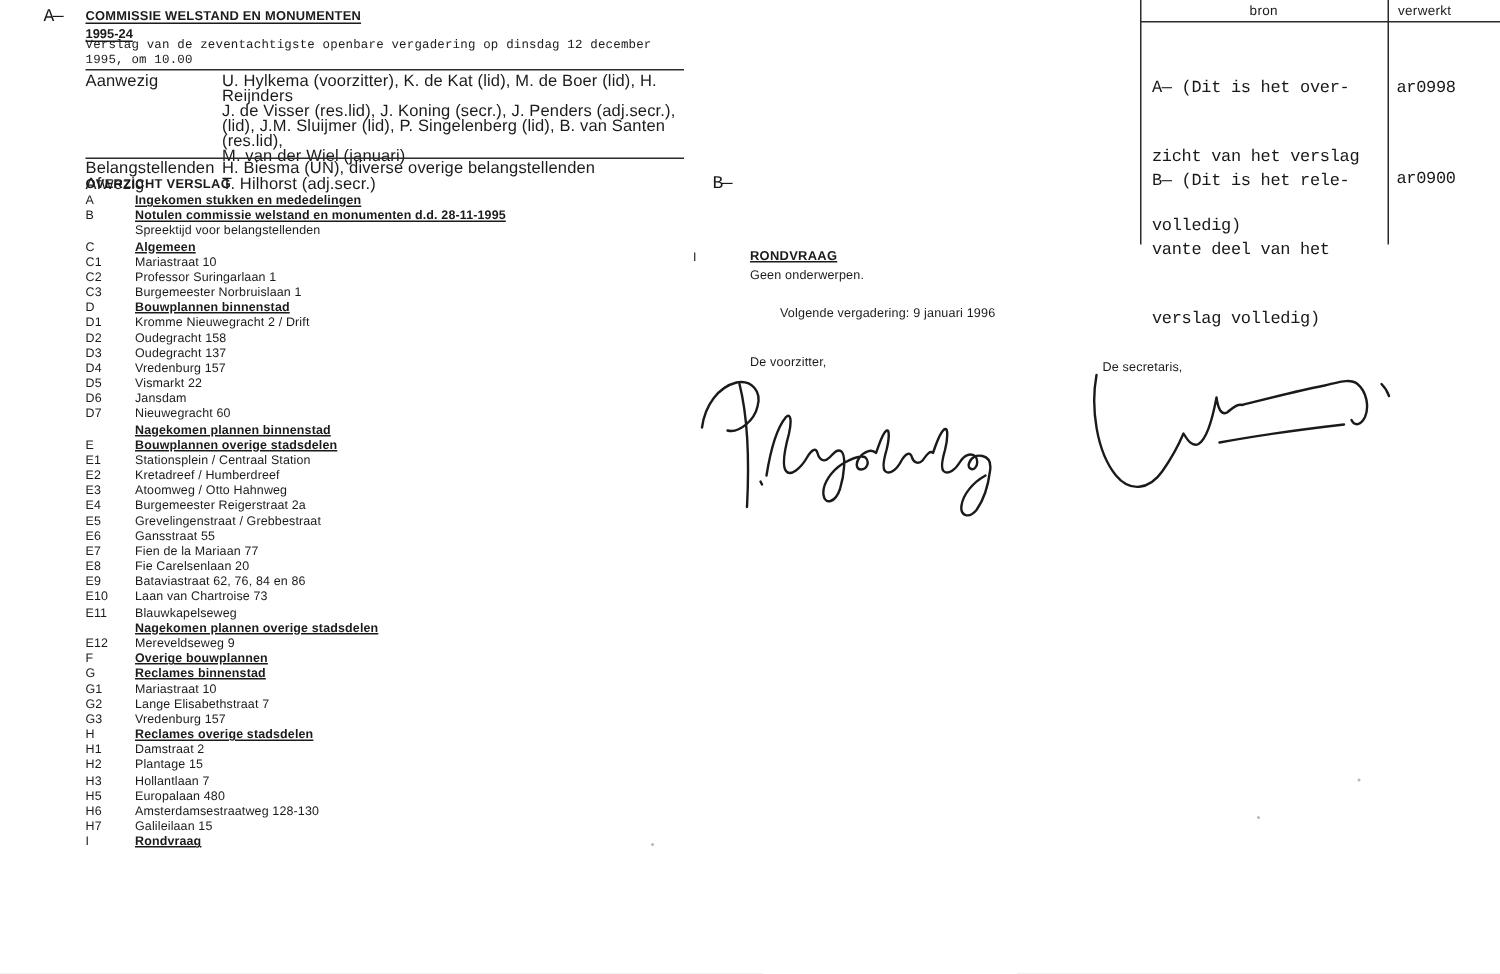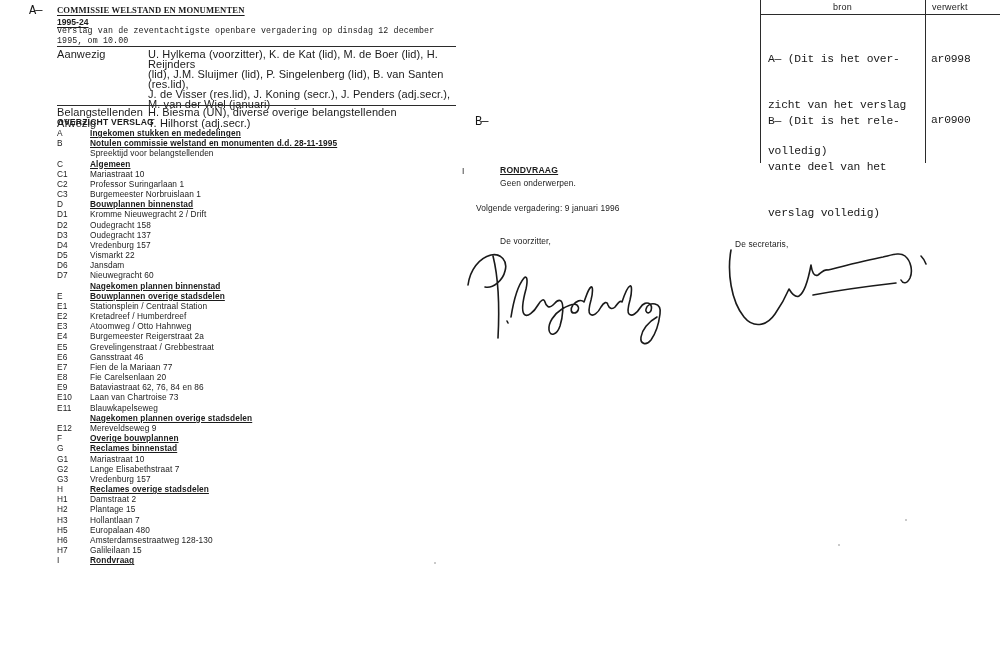--- a/index.html
+++ b/index.html
@@ -5,21 +5,21 @@
   html,body{margin:0;padding:0;background:#e8e8e8;}
   #page{
     position:relative;width:1000px;height:649px;background:#ffffff;
     font-family:"Liberation Sans",sans-serif;color:#1b1b1b;overflow:hidden;
   }
   .abs{position:absolute;}
   
   .tw{font-family:"Liberation Mono","DejaVu Sans Mono",monospace;color:#181818;}
   .mark{font-size:12px;letter-spacing:-1px;}
   
-  .doc-title{font-size:8.6px;font-weight:700;text-decoration:underline;text-underline-offset:1.5px;letter-spacing:.15px;font-family:Liberation Serif, serif;}
+  .doc-title{font-size:8.6px;font-weight:700;text-decoration:underline;text-underline-offset:1.5px;letter-spacing:.15px;}
   .doc-num{font-size:8.6px;font-weight:700;text-decoration:underline;text-underline-offset:1.5px;}
   .intro{font-size:8.3px;line-height:9.6px;letter-spacing:.12px;font-family:Liberation Mono, monospace;}
   .rule{border-top:1px solid #2b2b2b;height:0;}
   .att-row{display:flex;font-size:11px;line-height:10.15px;letter-spacing:.1px;}
   .att-label{width:91px;flex:none;}
   
   .ov-head{font-size:8.6px;font-weight:700;letter-spacing:.2px;}
   .row{display:flex;height:10.18px;line-height:10.18px;font-size:8.3px;letter-spacing:.1px;}
   .row .code{width:33px;flex:none;}
   .row.hd .lbl{font-weight:700;text-decoration:underline;text-underline-offset:1px;}
@@ -49,22 +49,22 @@
     <div>Verslag van de zeventachtigste openbare vergadering op dinsdag 12 december 1995, om 10.00</div>
   </div>
 
   <div class="abs rule" style="left:57px;top:46px;width:399px;"></div>
 
   <div class="abs" style="left:57px;top:48.5px;width:400px;">
     <div class="att-row">
       <div class="att-label">Aanwezig</div>
       <div>
         <div>U. Hylkema (voorzitter), K. de Kat (lid), M. de Boer (lid), H. Reijnders</div>
+        <div>J. de Visser (res.lid), J. Koning (secr.), J. Penders (adj.secr.),</div>
         <div>(lid), J.M. Sluijmer (lid), P. Singelenberg (lid), B. van Santen (res.lid),</div>
-        <div>J. de Visser (res.lid), J. Koning (secr.), J. Penders (adj.secr.),</div>
         <div>M. van der Wiel (januari)</div>
       </div>
     </div>
     <div class="att-row" style="margin-top:-2px;">
       <div class="att-label">Belangstellenden</div>
       <div>H. Biesma (UN), diverse overige belangstellenden</div>
     </div>
     <div class="att-row">
       <div class="att-label">Afwezig</div>
       <div>T. Hilhorst (adj.secr.)</div>
@@ -181,21 +181,21 @@
         <span class="lbl">Burgemeester Reigerstraat 2a</span>
       </div>
 
       <div class="row">
         <span class="code">E5</span>
         <span class="lbl">Grevelingenstraat / Grebbestraat</span>
       </div>
 
       <div class="row">
         <span class="code">E6</span>
-        <span class="lbl">Gansstraat 46</span>
+        <span class="lbl">Gansstraat 55</span>
       </div>
 
       <div class="row">
         <span class="code">E7</span>
         <span class="lbl">Fien de la Mariaan 77</span>
       </div>
 
       <div class="row">
         <span class="code">E8</span>
         <span class="lbl">Fie Carelsenlaan 20</span>
@@ -289,21 +289,21 @@
 
       <div class="row hd">
         <span class="code">I</span>
         <span class="lbl">Rondvraag</span>
       </div>
     </div>
 
   <div class="abs sec-code" style="left:462px;top:166px;">I</div>
   <div class="abs sec-title" style="left:500px;top:165px;">RONDVRAAG</div>
   <div class="abs body-text" style="left:500px;top:178px;">Geen onderwerpen.</div>
-  <div class="abs body-text" style="left:476px;top:203px;">Volgende vergadering: 9 januari 1996</div>
+  <div class="abs body-text" style="left:520px;top:203px;">Volgende vergadering: 9 januari 1996</div>
   <div class="abs body-text" style="left:500px;top:236px;">De voorzitter,</div>
   <div class="abs body-text" style="left:735px;top:239px;">De secretaris,</div>
 
   <div class="abs vline" style="left:760px;top:0;height:163px;"></div>
   <div class="abs vline" style="left:925px;top:0;height:163px;"></div>
   <div class="abs rule" style="left:760px;top:13.5px;width:240px;"></div>
   <div class="abs stamp-head" style="left:760px;top:2px;width:165px;text-align:center;">bron</div>
   <div class="abs stamp-head" style="left:932px;top:2px;">verwerkt</div>
 
   <div class="abs tw tw-block" style="left:768px;top:22px;">

